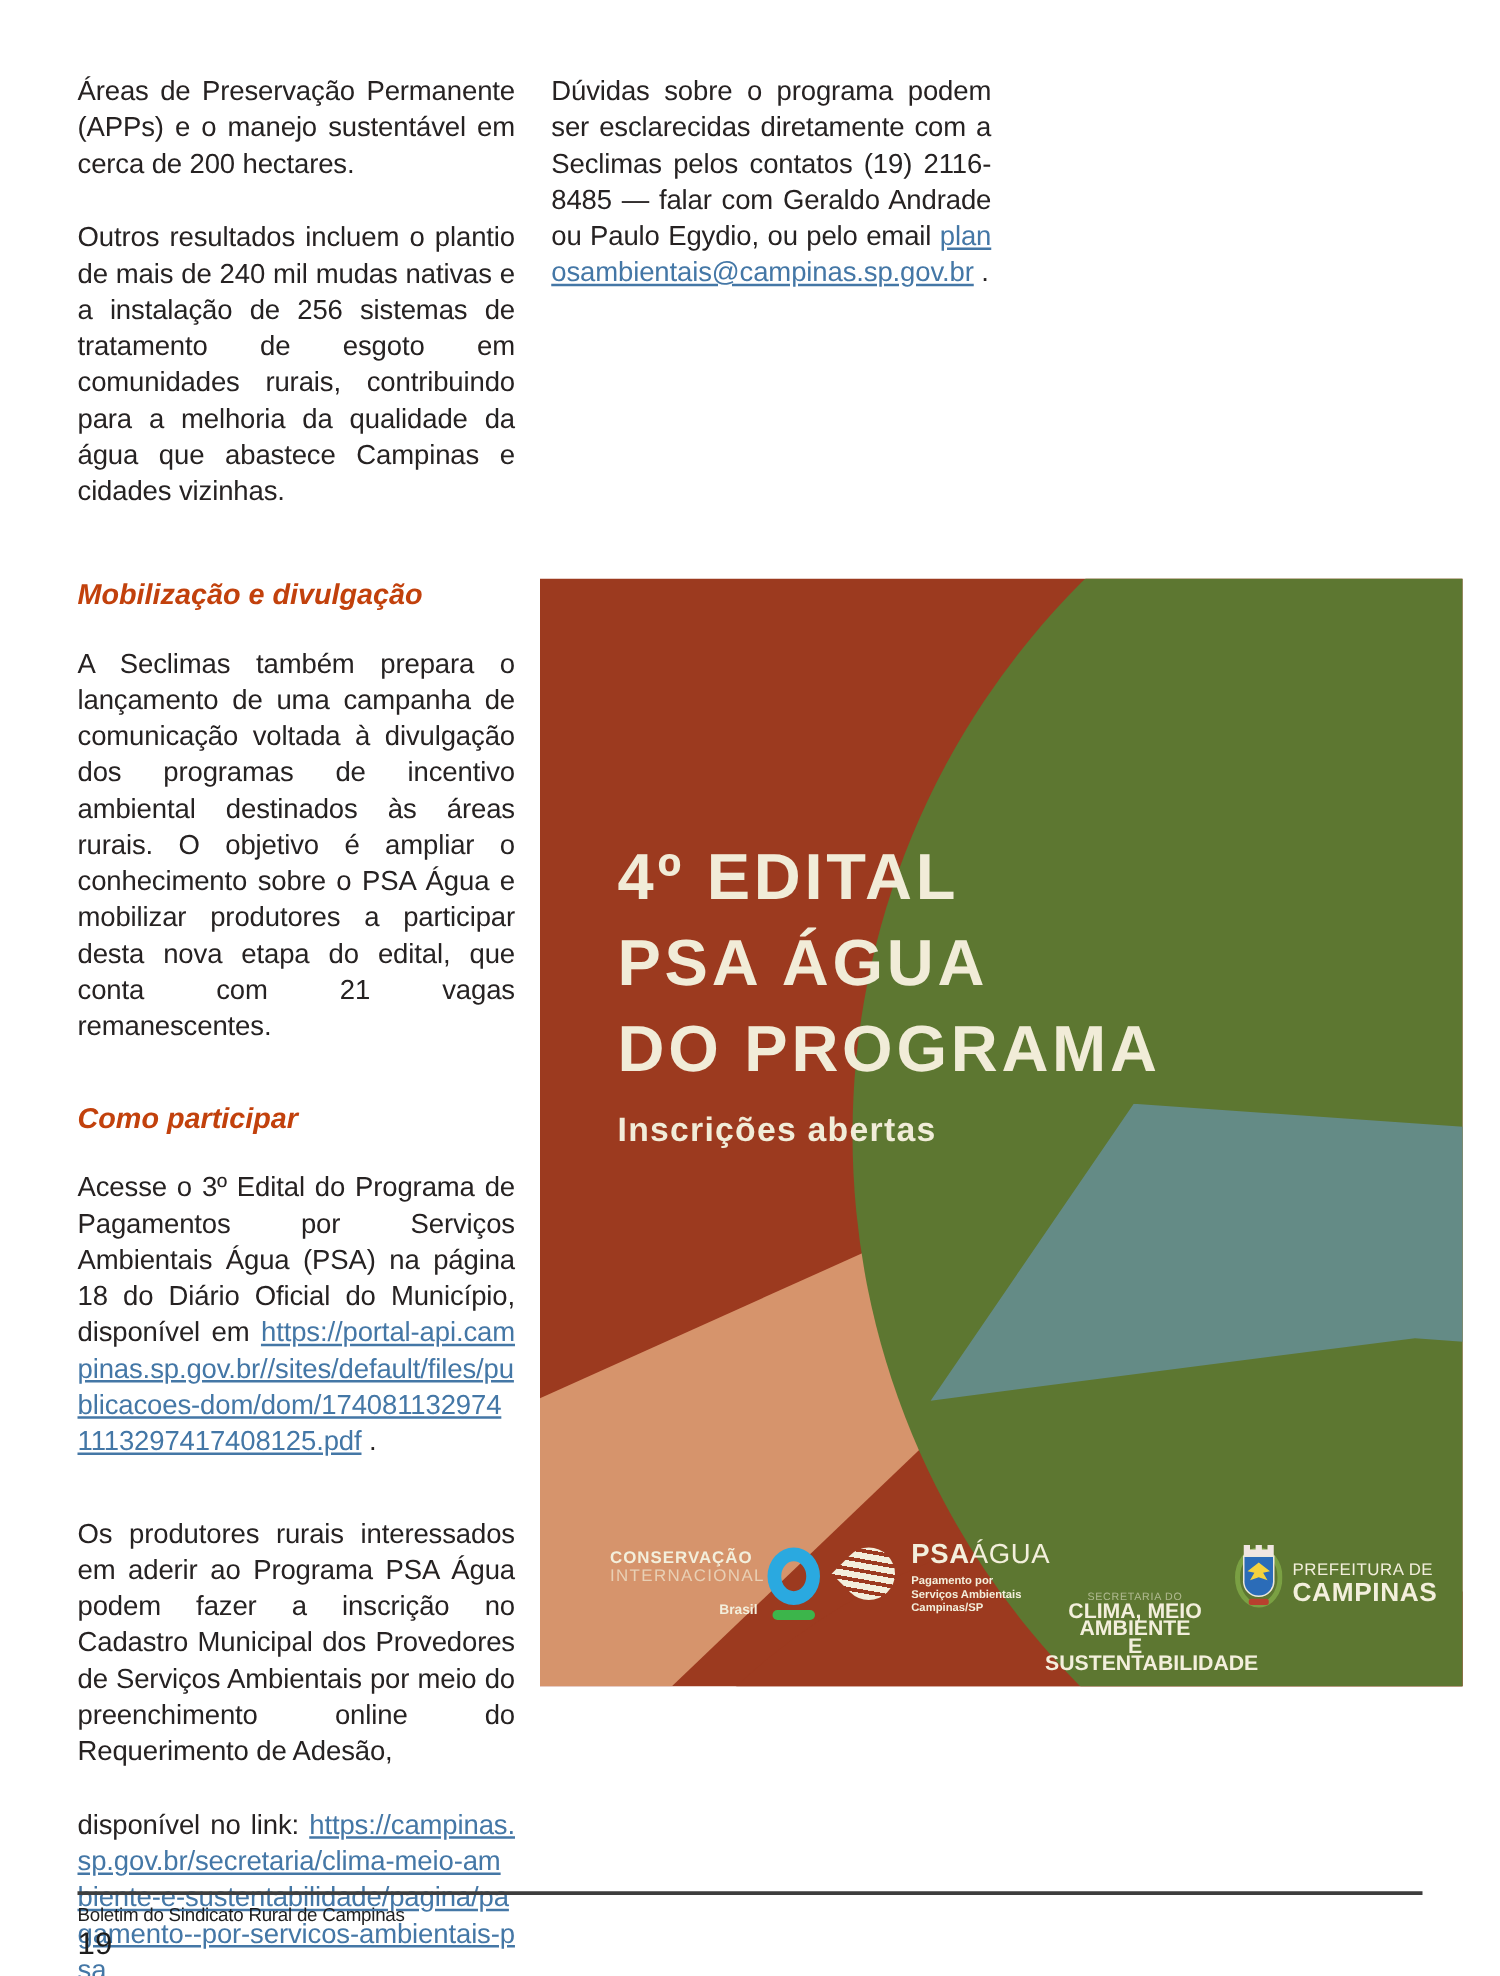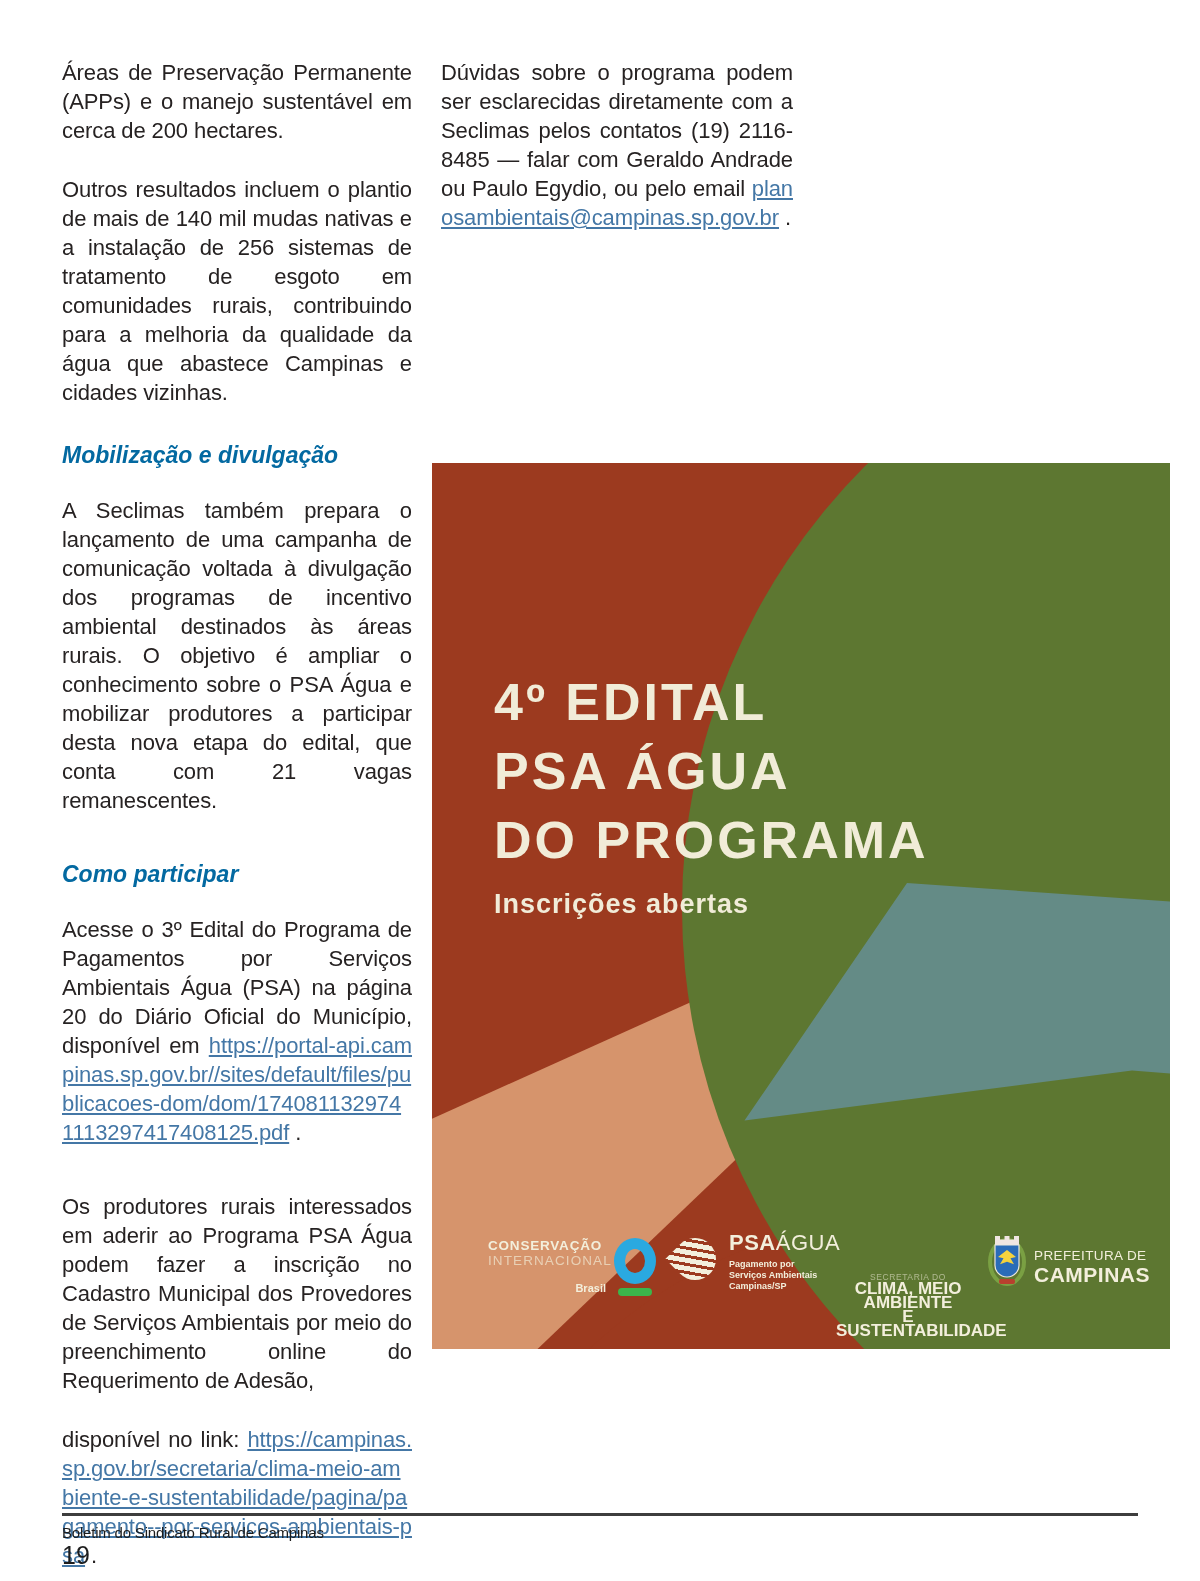--- a/index.html
+++ b/index.html
@@ -6,22 +6,22 @@
   .page{position:relative;width:1196px;height:1581px;background:#ffffff;overflow:hidden;
         font-family:Liberation Sans, sans-serif;color:#262222;}
 
   
   .col{position:absolute;top:58px;font-size:22px;line-height:29px;text-align:justify;
        letter-spacing:-0.1px;hyphens:auto;-webkit-hyphens:auto;}
   .col-left{left:62px;width:350px;}
   .col-right{left:425px;width:352px;margin-left:16px;}
   .col p{margin:0 0 30px 0;}
   .col p.sp-big{margin-top:45px;}
-  h3.green{color:#0369a1;font-size:23px;font-style:italic;font-weight:bold;
-           margin:34px 0 26px 0;letter-spacing:0;}
+  h3.green{color:#c2410c;font-size:23px;font-style:italic;font-weight:bold;
+           margin:54px 0 26px 0;letter-spacing:0;}
   h3.green.sp-big{margin-top:45px;}
   .link{color:#4477a6;text-decoration:underline;word-break:break-all;cursor:pointer;}
 
   
   .poster{position:absolute;left:432px;top:463px;width:697px;height:886px;
           background:#9c3a1f;overflow:hidden;padding-left:41px;}
   .p-salmon{position:absolute;inset:0;background:#d6946c;
             clip-path:polygon(0% 74%, 56% 53%, 54.5% 68%, 14.3% 100%, 0% 100%);}
   .p-redwedge{position:absolute;left:0;top:750px;width:1000px;height:1000px;
               border-radius:50%;background:#9c3a1f;}
@@ -68,25 +68,25 @@
   .footer-text{font-size:15px;color:#1d1d1d;letter-spacing:-0.2px;}
   .footer-page{font-size:25px;color:#1d1d1d;}
 </style>
 </head>
 <body>
 
 <div class="page">
 
   <div class="col col-left">
     <p>Áreas de Preservação Permanente (APPs) e o manejo sustentável em cerca de 200 hectares.</p>
-    <p>Outros resultados incluem o plantio de mais de 140 mil mudas nativas e a instalação de 256 sistemas de tratamento de esgoto em comunidades rurais, contribuindo para a melhoria da qualidade da água que abastece Campinas e cidades vizinhas.</p>
+    <p>Outros resultados incluem o plantio de mais de 240 mil mudas nativas e a instalação de 256 sistemas de tratamento de esgoto em comunidades rurais, contribuindo para a melhoria da qualidade da água que abastece Campinas e cidades vizinhas.</p>
     <h3 class="green">Mobilização e divulgação</h3>
     <p>A Seclimas também prepara o lançamento de uma campanha de comunicação voltada à divulgação dos programas de incentivo ambiental destinados às áreas rurais. O objetivo é ampliar o conhecimento sobre o PSA Água e mobilizar produtores a participar desta nova etapa do edital, que conta com 21 vagas remanescentes.</p>
     <h3 class="green sp-big">Como participar</h3>
-    <p><span>Acesse o 3º Edital do Programa de Pagamentos por Serviços Ambientais Água (PSA) na página 20 do Diário Oficial do Município, disponível em </span><a class="link">https://portal-api.campinas.sp.gov.br//sites/default/files/publicacoes-dom/dom/1740811329741113297417408125.pdf</a><span> .</span></p>
+    <p><span>Acesse o 3º Edital do Programa de Pagamentos por Serviços Ambientais Água (PSA) na página 18 do Diário Oficial do Município, disponível em </span><a class="link">https://portal-api.campinas.sp.gov.br//sites/default/files/publicacoes-dom/dom/1740811329741113297417408125.pdf</a><span> .</span></p>
     <p class="sp-big">Os produtores rurais interessados em aderir ao Programa PSA Água podem fazer a inscrição no Cadastro Municipal dos Provedores de Serviços Ambientais por meio do preenchimento online do Requerimento de Adesão,</p>
     <p><span>disponível no link: </span><a class="link">https://campinas.sp.gov.br/secretaria/clima-meio-ambiente-e-sustentabilidade/pagina/pagamento--por-servicos-ambientais-psa</a><span> .</span></p>
   </div>
 
   <div class="col col-right">
     <p><span>Dúvidas sobre o programa podem ser esclarecidas diretamente com a Seclimas pelos contatos (19) 2116-8485 — falar com Geraldo Andrade ou Paulo Egydio, ou pelo email </span><a class="link">planosambientais@campinas.sp.gov.br</a><span> .</span></p>
   </div>
 
   <div class="poster">
     <div class="p-salmon"></div>

